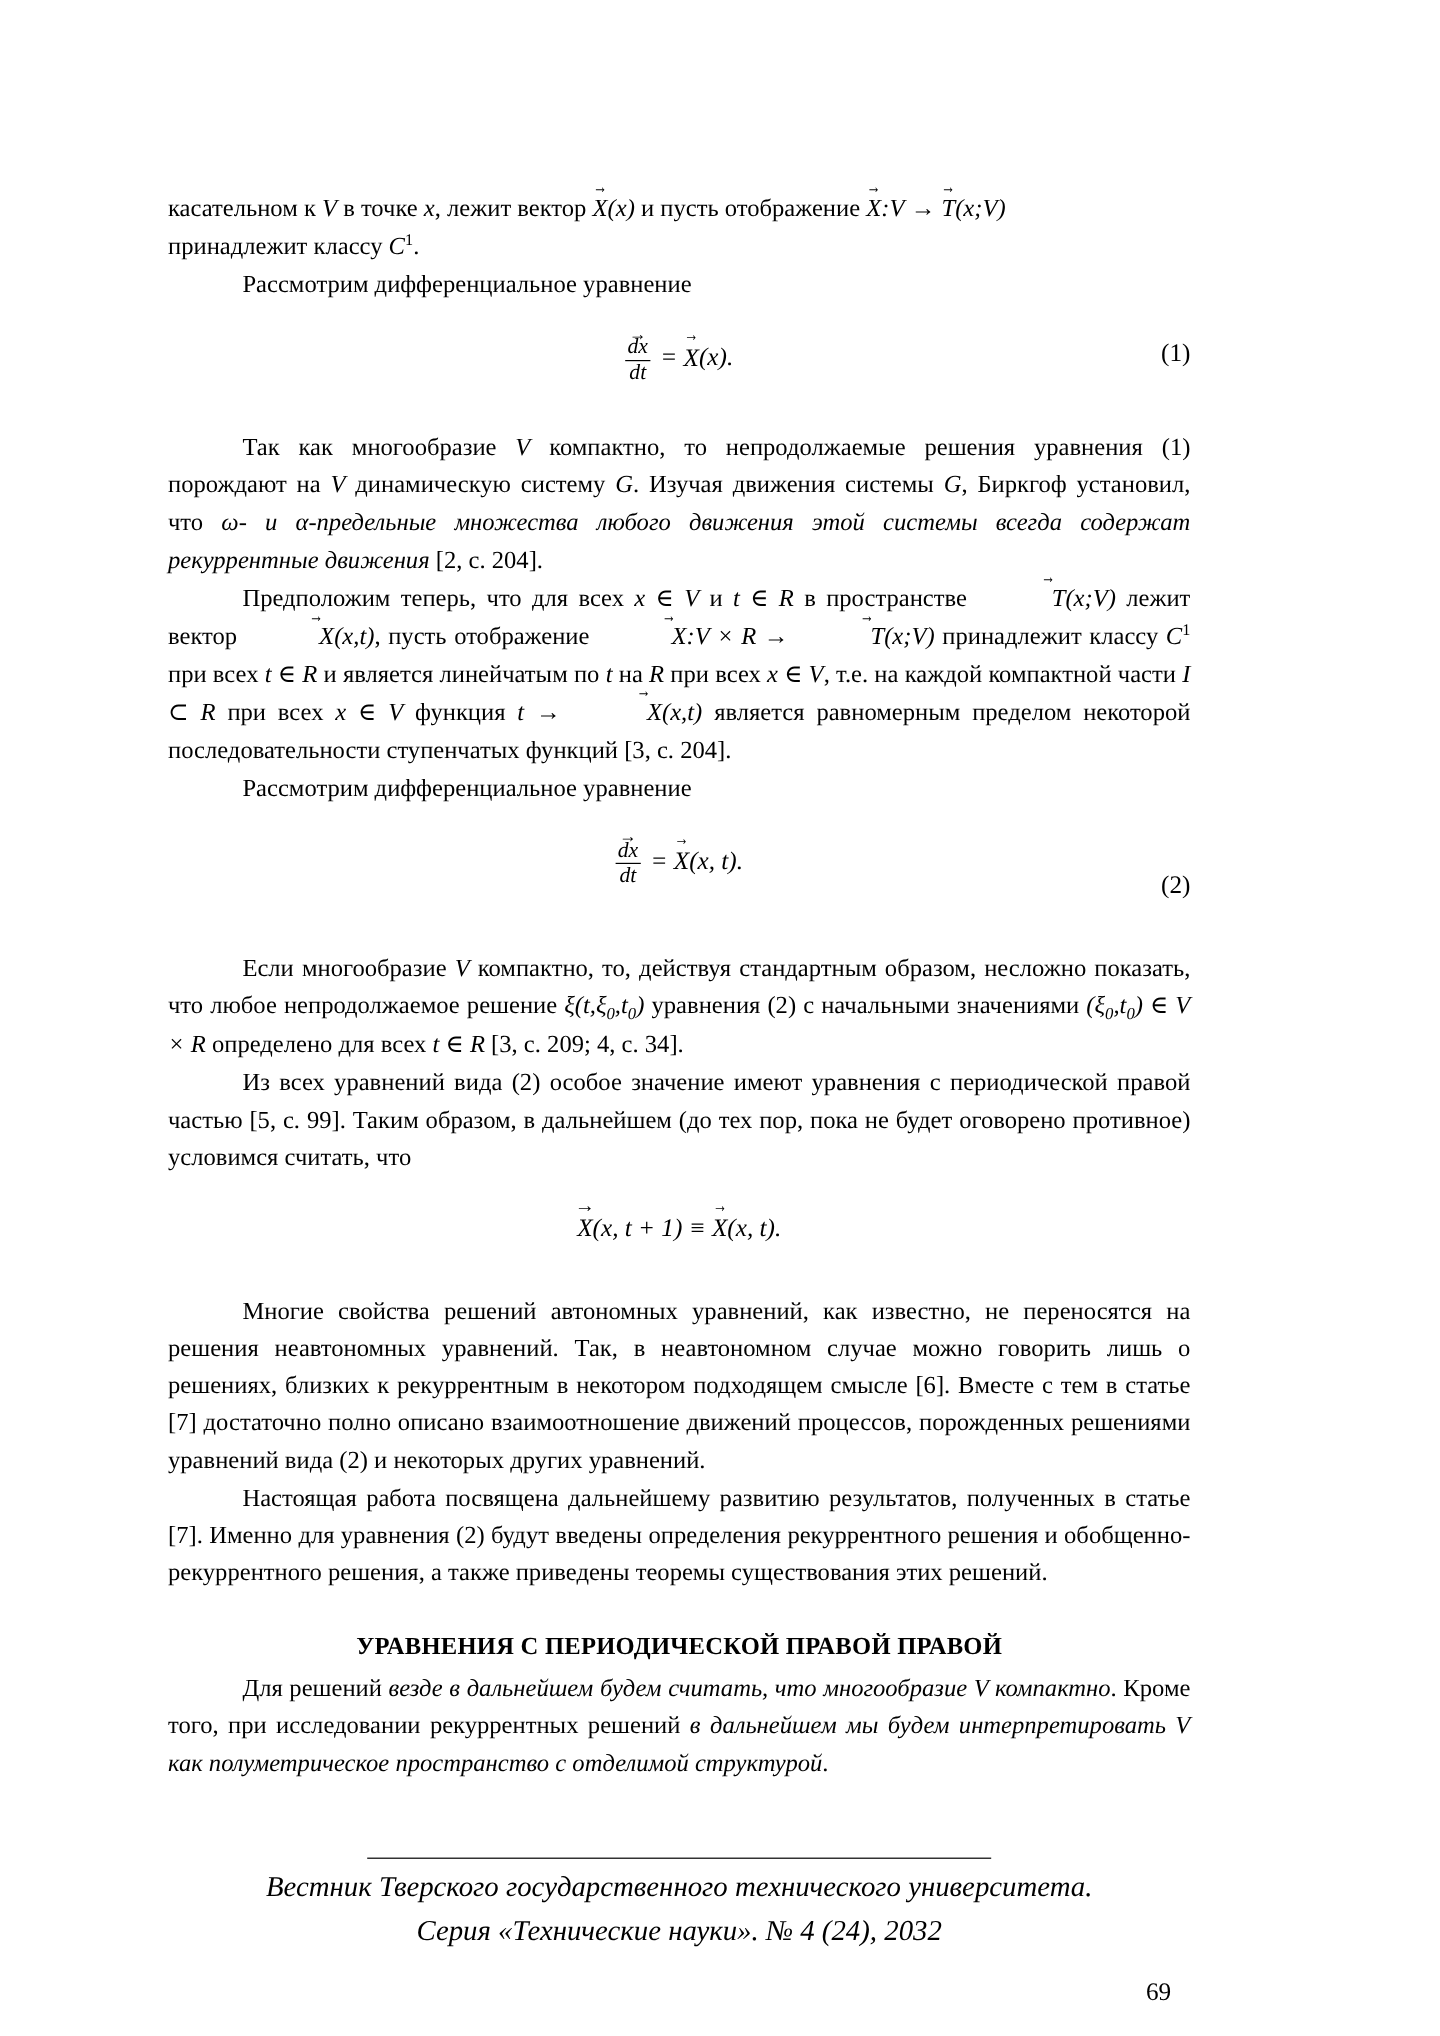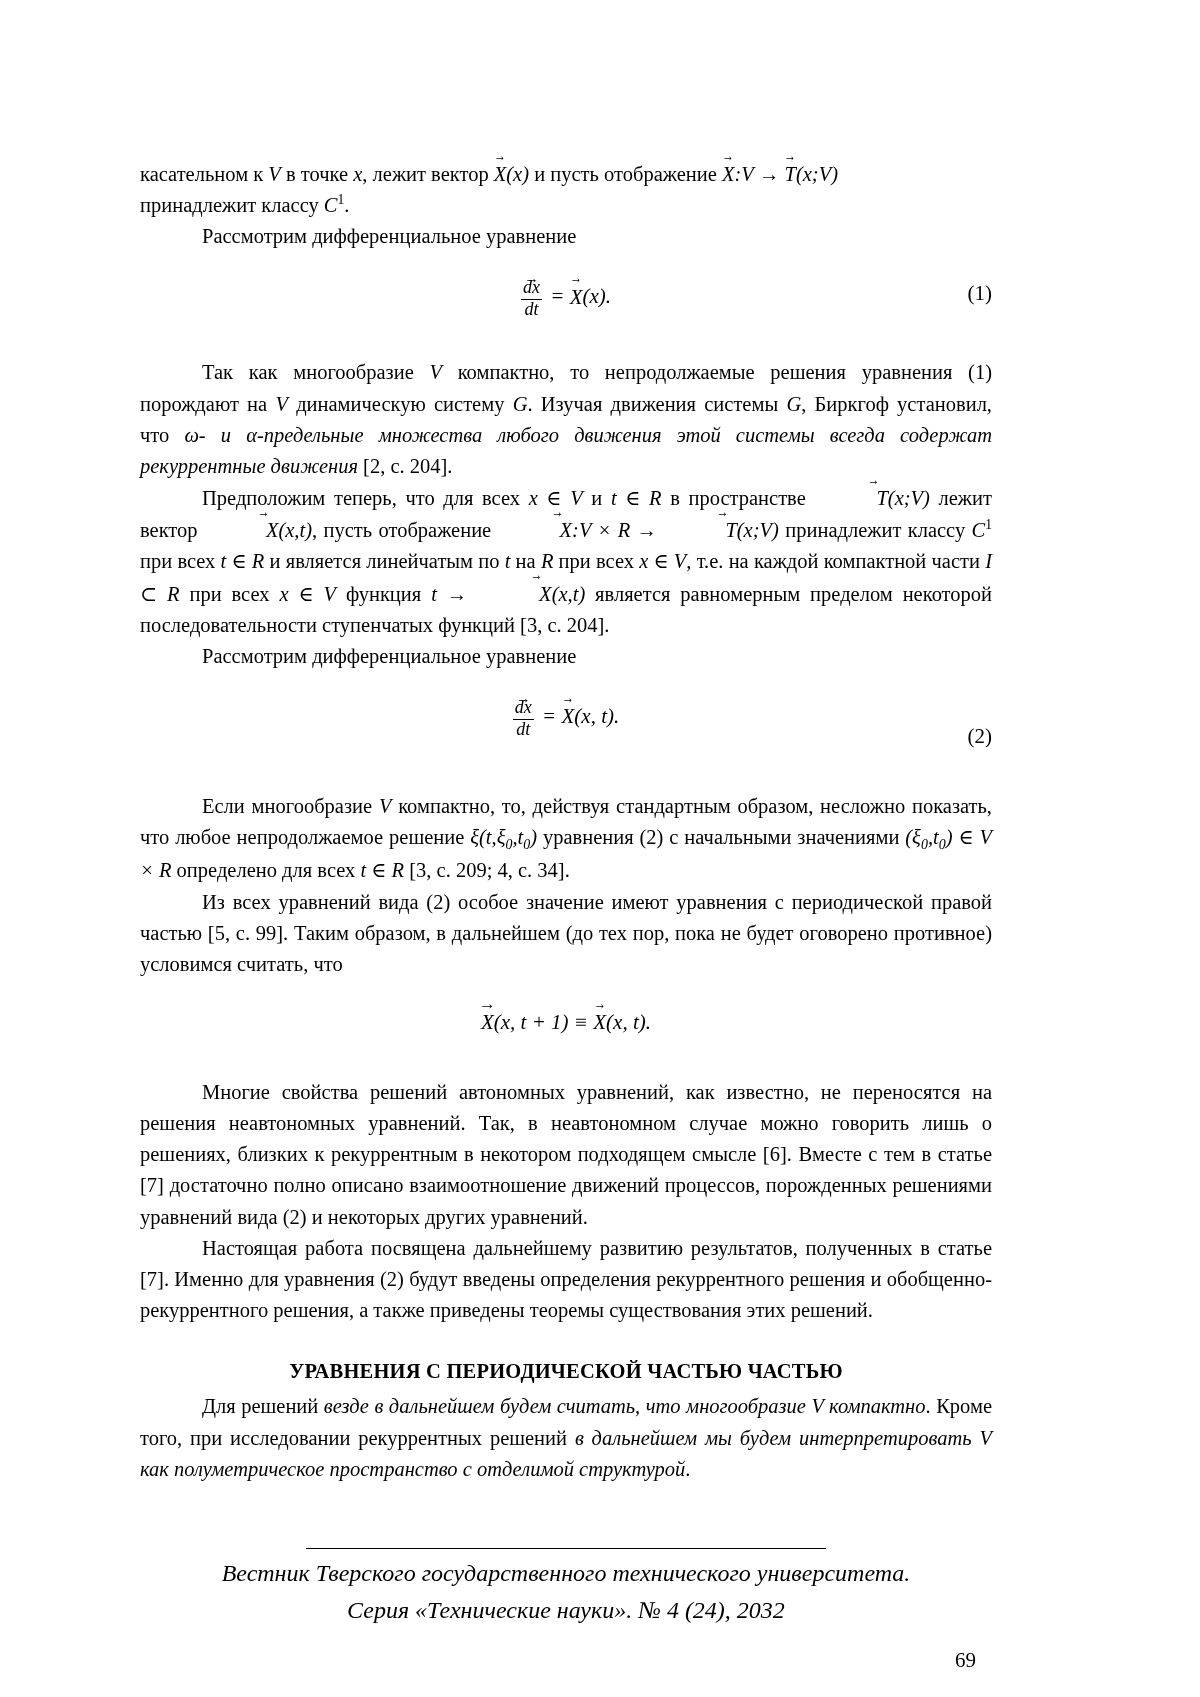--- a/index.html
+++ b/index.html
@@ -191,21 +191,21 @@
         <span class="vec vec-wide">X</span>(x, t + 1) ≡ <span class="vec">X</span>(x, t).
       </span>
     </div>
 
     <div class="sp-md"></div>
 
     <p class="indent">Многие свойства решений автономных уравнений, как известно, не переносятся на решения неавтономных уравнений. Так, в неавтономном случае можно говорить лишь о решениях, близких к рекуррентным в некотором подходящем смысле [6]. Вместе с тем в статье [7] достаточно полно описано взаимоотношение движений процессов, порожденных решениями уравнений вида (2) и некоторых других уравнений.</p>
 
     <p class="indent">Настоящая работа посвящена дальнейшему развитию результатов, полученных в статье [7]. Именно для уравнения (2) будут введены определения рекуррентного решения и обобщенно-рекуррентного решения, а также приведены теоремы существования этих решений.</p>
 
-    <h2 class="section-title">УРАВНЕНИЯ С ПЕРИОДИЧЕСКОЙ ЧАСТЬЮ ЧАСТЬЮ</h2>
+    <h2 class="section-title">УРАВНЕНИЯ С ПЕРИОДИЧЕСКОЙ ПРАВОЙ ПРАВОЙ</h2>
 
     <p class="indent"><span>Для решений </span><span class="it">везде в дальнейшем будем считать, что многообразие V компактно</span><span>. Кроме того, при исследовании рекуррентных решений </span><span class="it">в дальнейшем мы будем интерпретировать V как полуметрическое пространство с отделимой структурой</span><span>.</span></p>
 
   </div>
 
   <div class="footer">
     <div class="footer-rule"></div>
     <div>Вестник Тверского государственного технического университета.</div>
     <div>Серия «Технические науки». № 4 (24), 2032</div>
   </div>

